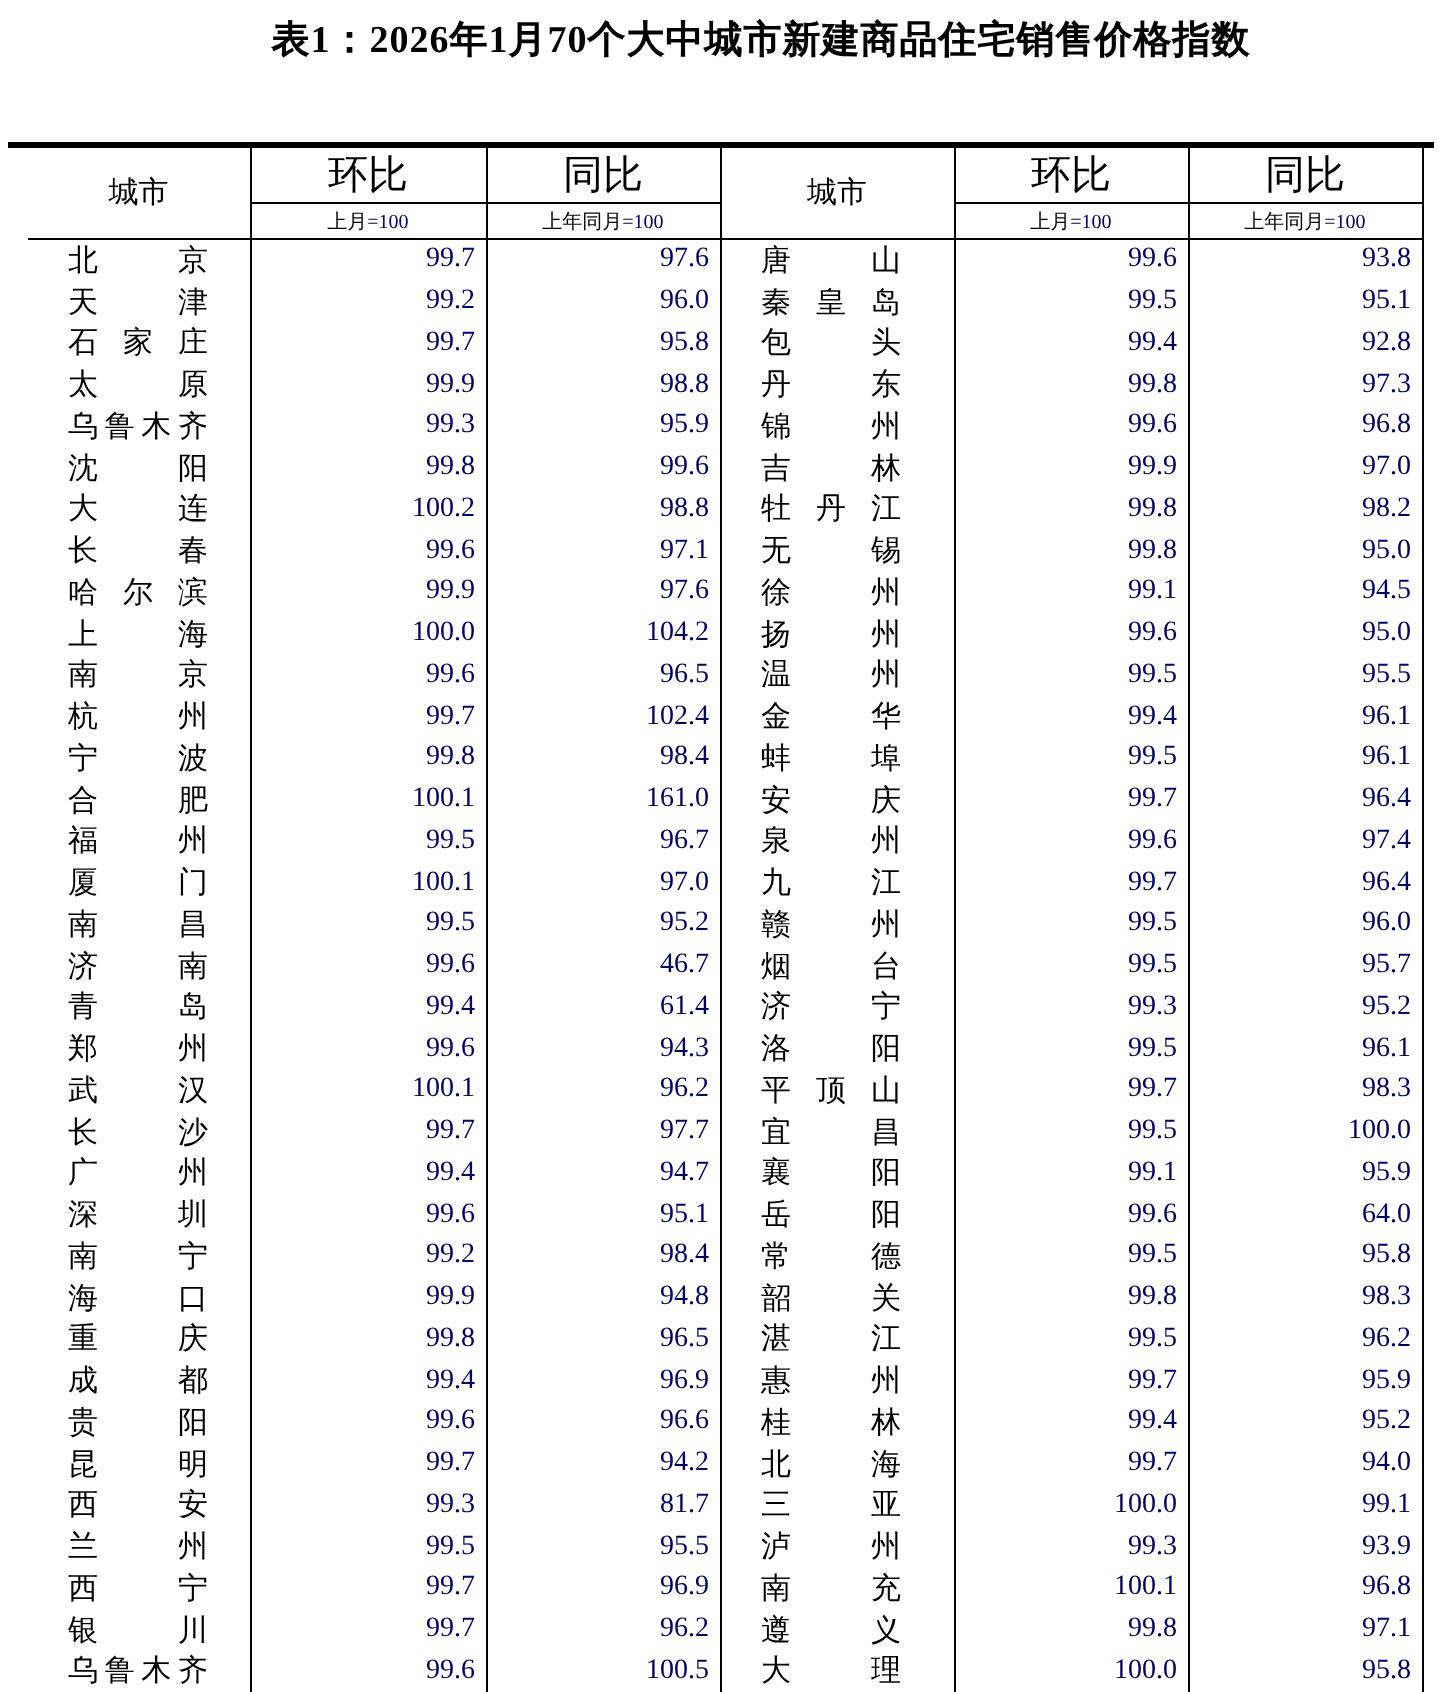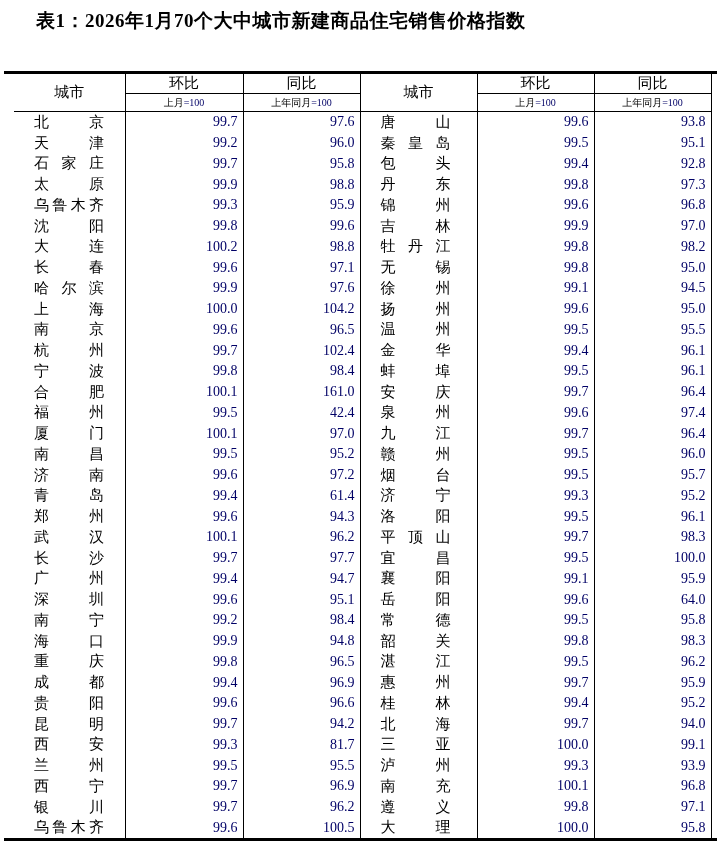--- a/index.html
+++ b/index.html
@@ -1,38 +1,38 @@
 <!DOCTYPE html>
 <html><head>
 <meta charset="utf-8">
 <style>
   html,body{margin:0;padding:0;}
   body{
     width:725px;height:846px;background:#ffffff;overflow:hidden;
     font-family:"Liberation Serif","DejaVu Serif",serif;color:#000;
   }
   .page-title{
-    margin:8px 0 0 0;text-align:left;
+    margin:8px 0 0 0;text-align:center;
     font-size:19px;line-height:26px;font-weight:bold;color:#000;
     font-family:"Liberation Serif","DejaVu Serif",serif;letter-spacing:0.5px;padding-left:36px;
   }
   .table-wrap{
     margin:37px 0 0 4px;width:713px;
     border-top:3px solid #000;border-bottom:3px solid #000;
   }
   table.idx{
     border-collapse:collapse;table-layout:fixed;
     width:697px;margin-left:10px;
   }
   th,td{border:0;padding:0;vertical-align:middle;font-weight:normal;}
   
   th.vr,td.vr{border-right:1px solid #000;}
   
   th.hcity{height:36px;font-size:15px;text-align:center;border-bottom:1px solid #000;}
-  th.hlabel{height:18px;font-size:15px;text-align:center;border-bottom:1px solid #000;}
+  th.hlabel{height:18px;font-size:20px;text-align:center;border-bottom:1px solid #000;}
   th.hbase{height:17px;font-size:10px;text-align:center;border-bottom:1px solid #000000;}
   .base-num{color:#000066;font-family:"Liberation Serif",serif;}
   .base-cn{color:#000;}
   
   td.city{height:20.75px;font-size:15px;}
   td.num{
     height:20.75px;text-align:right;padding-right:5px;
     font-size:14px;color:#000066;font-family:"Liberation Serif",serif;
   }
   .cityname{
@@ -181,21 +181,21 @@
           <td class="city vr"><span class="cityname">合肥</span></td>
           <td class="num vr">100.1</td>
           <td class="num vr">161.0</td>
           <td class="city vr"><span class="cityname">安庆</span></td>
           <td class="num vr">99.7</td>
           <td class="num vr">96.4</td>
         </tr>
         <tr>
           <td class="city vr"><span class="cityname">福州</span></td>
           <td class="num vr">99.5</td>
-          <td class="num vr">42.4</td>
+          <td class="num vr">96.7</td>
           <td class="city vr"><span class="cityname">泉州</span></td>
           <td class="num vr">99.6</td>
           <td class="num vr">97.4</td>
         </tr>
         <tr>
           <td class="city vr"><span class="cityname">厦门</span></td>
           <td class="num vr">100.1</td>
           <td class="num vr">97.0</td>
           <td class="city vr"><span class="cityname">九江</span></td>
           <td class="num vr">99.7</td>
@@ -205,21 +205,21 @@
           <td class="city vr"><span class="cityname">南昌</span></td>
           <td class="num vr">99.5</td>
           <td class="num vr">95.2</td>
           <td class="city vr"><span class="cityname">赣州</span></td>
           <td class="num vr">99.5</td>
           <td class="num vr">96.0</td>
         </tr>
         <tr>
           <td class="city vr"><span class="cityname">济南</span></td>
           <td class="num vr">99.6</td>
-          <td class="num vr">97.2</td>
+          <td class="num vr">46.7</td>
           <td class="city vr"><span class="cityname">烟台</span></td>
           <td class="num vr">99.5</td>
           <td class="num vr">95.7</td>
         </tr>
         <tr>
           <td class="city vr"><span class="cityname">青岛</span></td>
           <td class="num vr">99.4</td>
           <td class="num vr">61.4</td>
           <td class="city vr"><span class="cityname">济宁</span></td>
           <td class="num vr">99.3</td>

